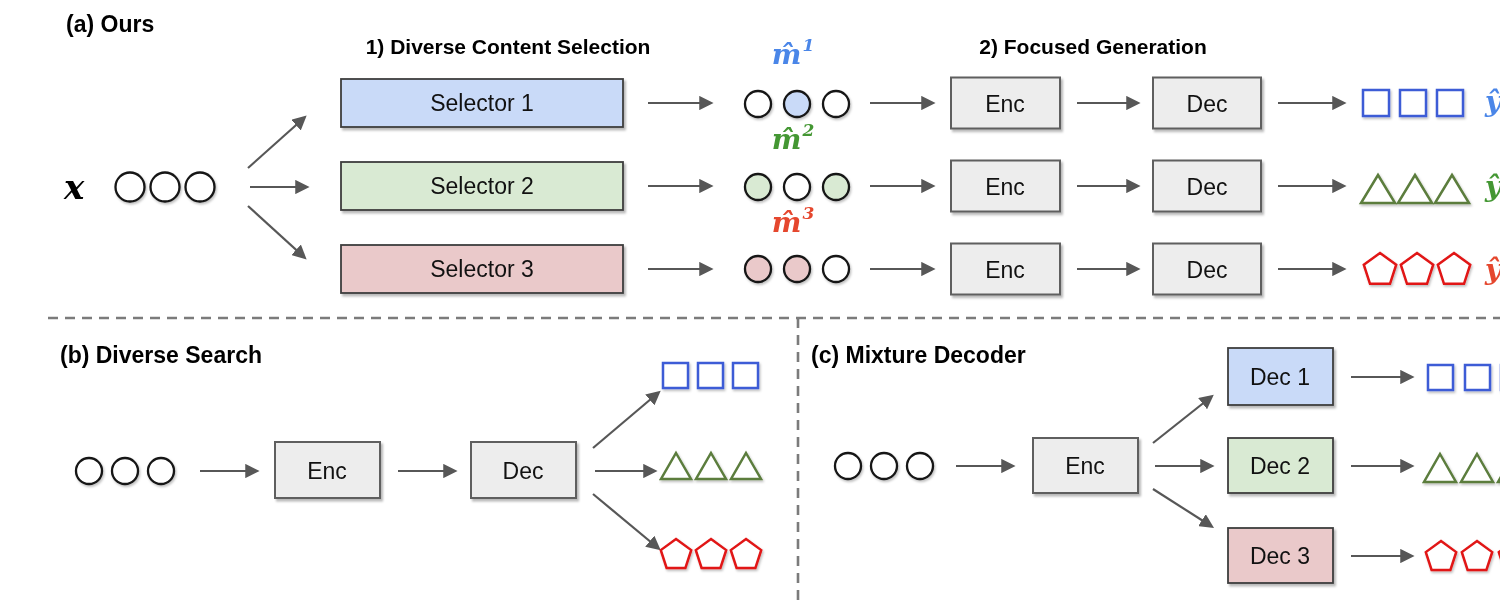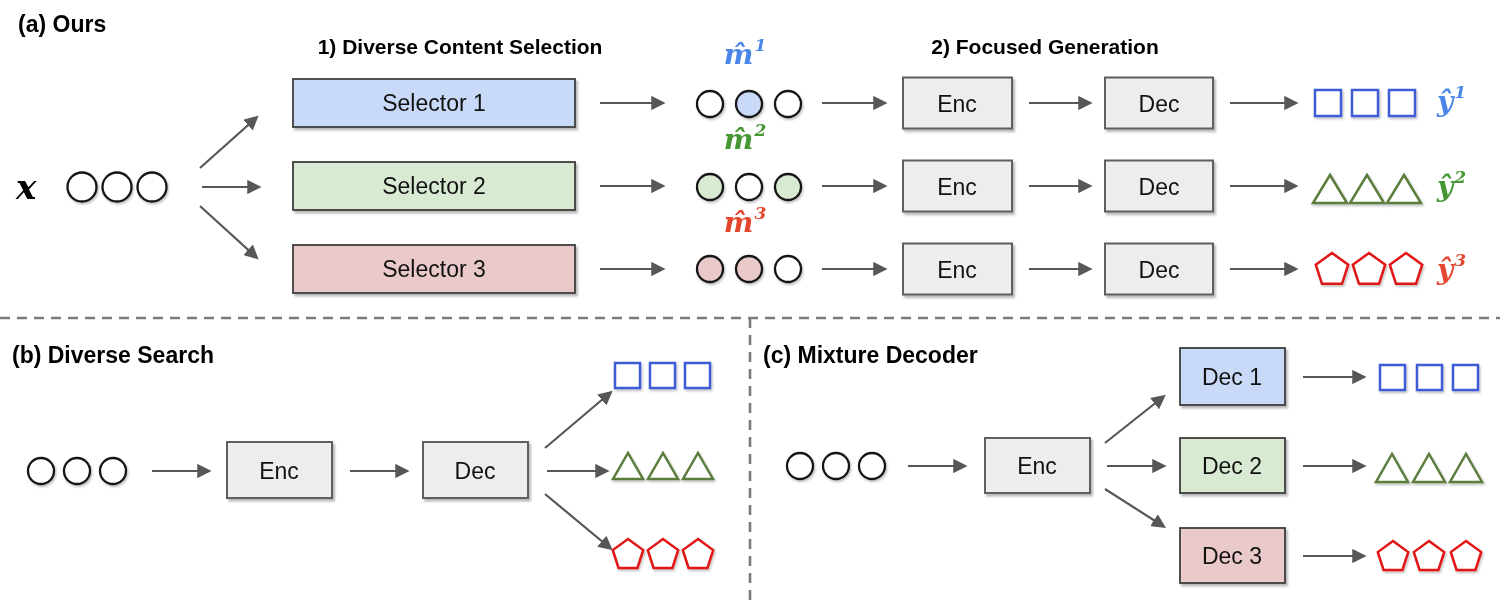--- a/index.html
+++ b/index.html
@@ -1,16 +1,16 @@
 <!DOCTYPE html>
 <html><head>
 <meta charset="utf-8">
 <style>
   html, body { margin: 0; padding: 0; background: #ffffff; }
-  .stage { width: 1396px; height: 600px; position: relative; }
+  .stage { width: 1396px; height: 600px; position: relative; padding-left: 48px; }
   svg { display: block; }
 
   .panel-title { font: bold 23px "Liberation Sans", sans-serif; fill: #000000; text-anchor: start; }
   .heading     { font: bold 21px "Liberation Sans", sans-serif; fill: #000000; text-anchor: middle; }
   .boxtext     { font: 23px "Liberation Sans", sans-serif; fill: #111111; text-anchor: middle; }
   .math        { font-family: "DejaVu Serif", serif; font-style: italic; font-weight: bold; }
   .mlabel      { font-size: 28px; }
   .sup         { font-size: 17px; }
   .x-input     { font-size: 34px; fill: #000000; }
 

